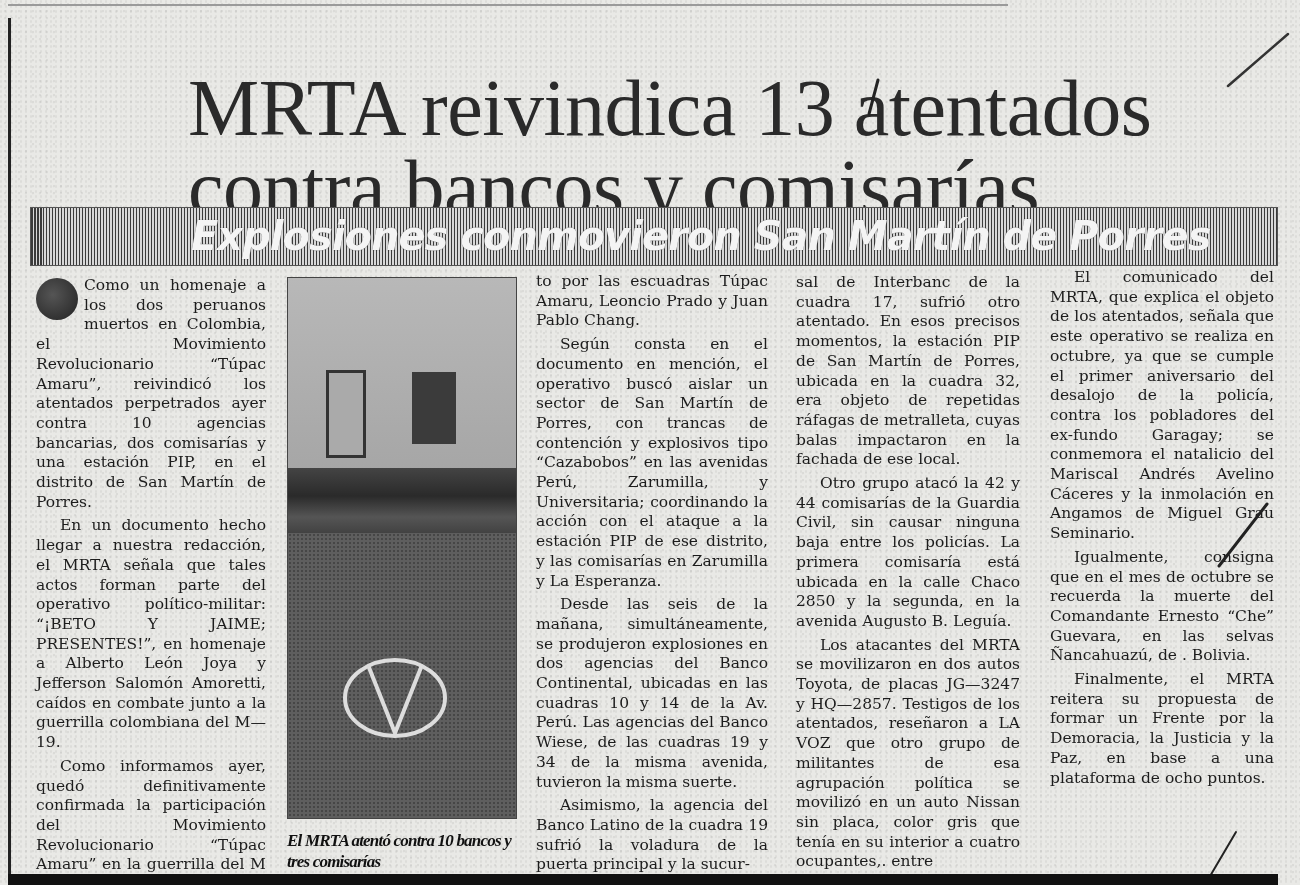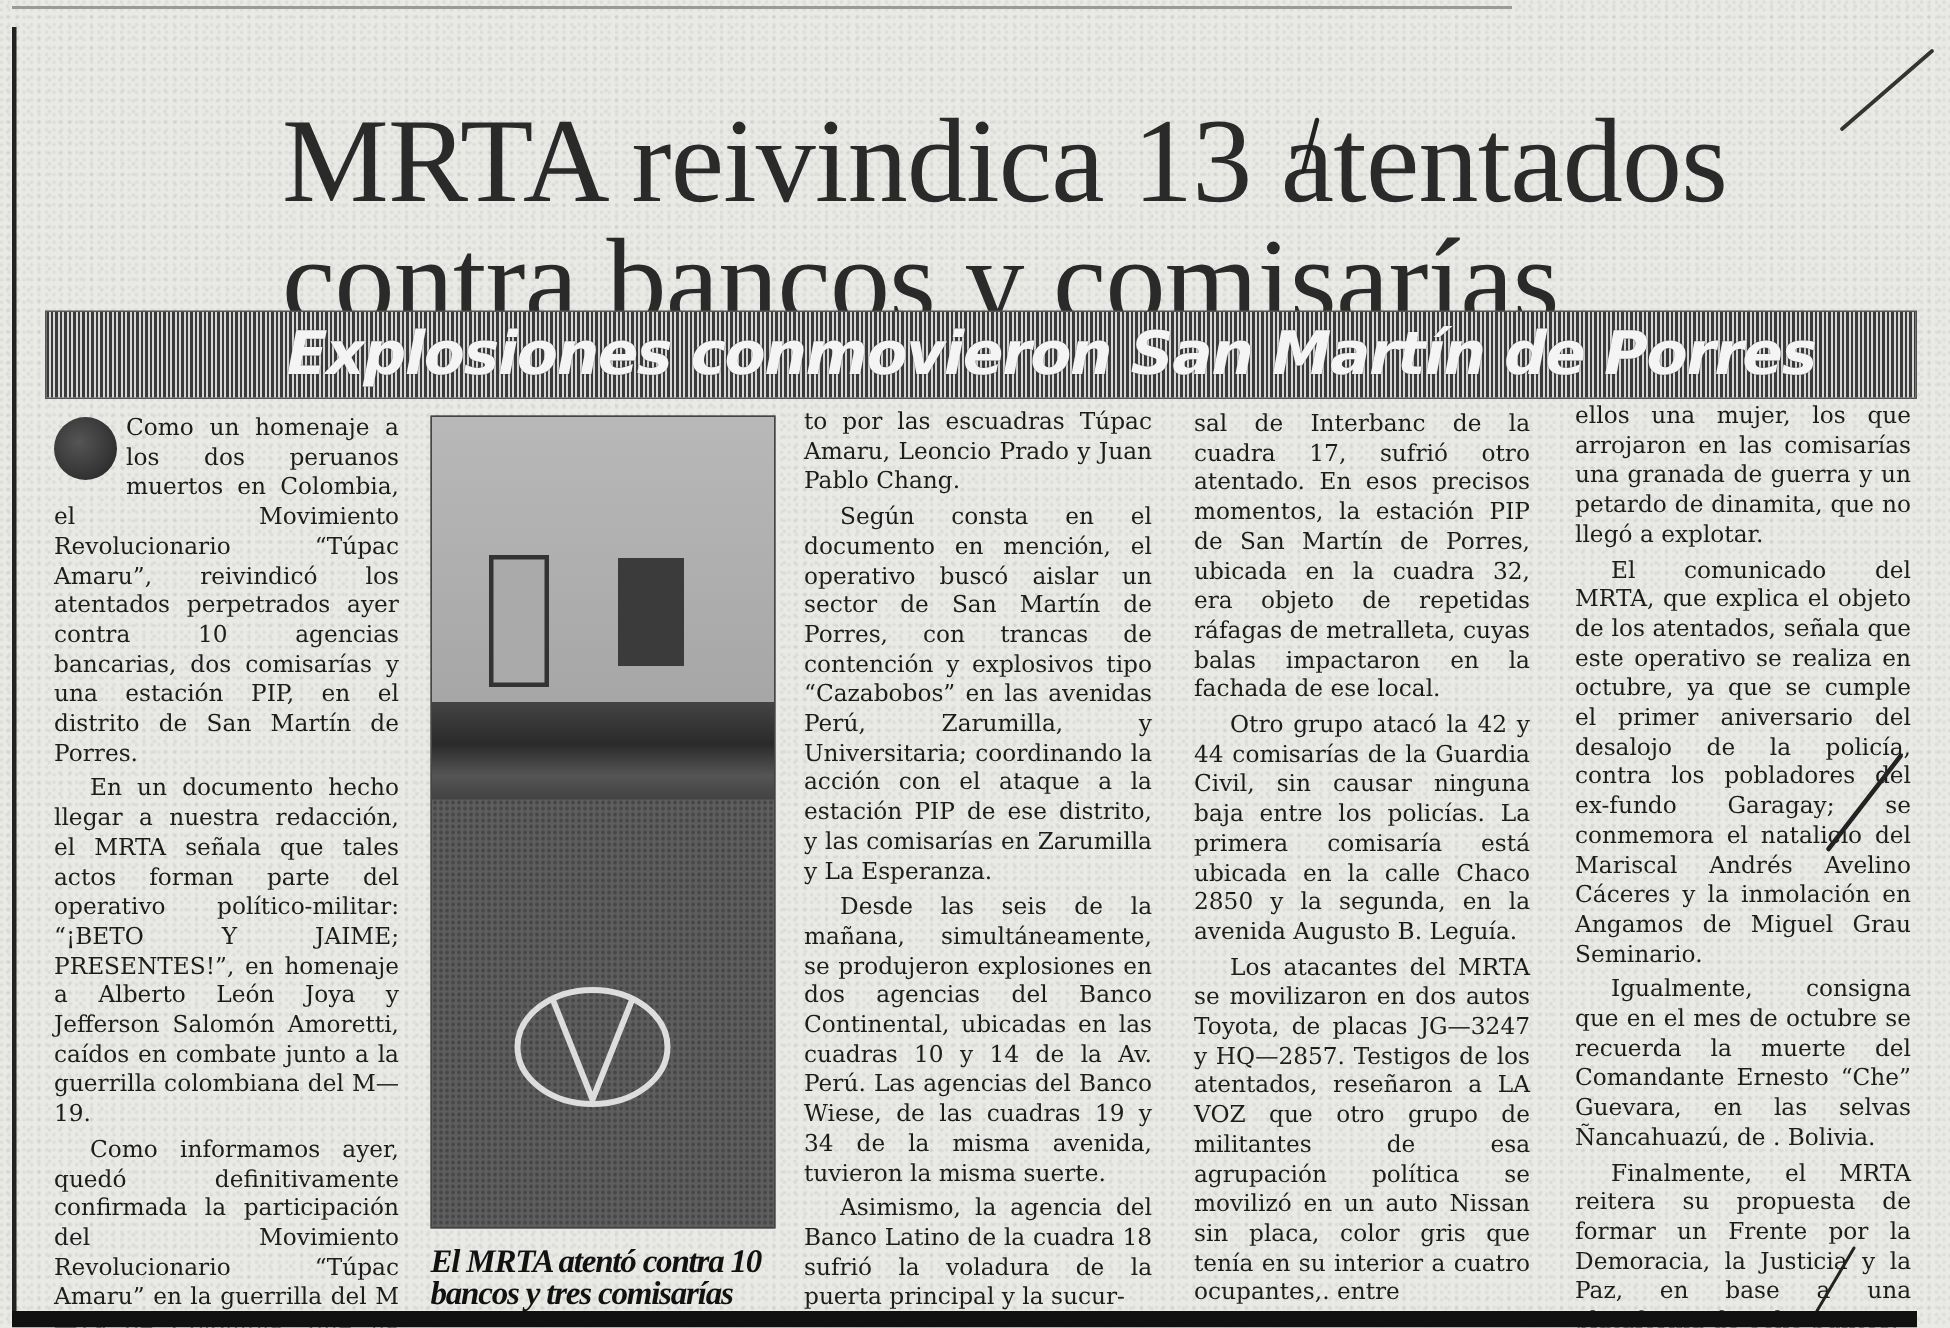--- a/index.html
+++ b/index.html
@@ -64,21 +64,21 @@
   .photo .floor { position:absolute; left:0; top:255px; width:100%; height:285px; background:#5e5e5e;
     background-image:radial-gradient(circle, rgba(0,0,0,0.25) 1px, transparent 1.5px); background-size:4px 4px; }
   .photo .graffiti {
     position:absolute; left:6px; top:272px; font-family:"DejaVu Sans", sans-serif; font-size:64px;
     color:#d8d8d8; letter-spacing:6px; opacity:0.85;
   }
   .photo .sym { position:absolute; left:52px; top:375px; width:110px; height:90px; }
   .caption {
     position:absolute; left:287px; top:830px; width:240px;
     font-family:"Liberation Serif", "DejaVu Serif", serif;
-    font-style:italic; font-weight:bold; font-size:22px; line-height:21px; color:#111;
+    font-style:italic; font-weight:bold; font-size:17px; line-height:21px; color:#111;
     letter-spacing:-0.8px;
   }
   .bottom-bar { position:absolute; left:8px; top:874px; width:1270px; height:11px; background:#111; }
   .pen-mark-2 { position:absolute; left:1200px; top:830px; width:40px; height:55px; }
   .pen-mark-3 { position:absolute; left:1215px; top:500px; width:55px; height:70px; }
   .accent-mark { position:absolute; left:866px; top:78px; width:14px; height:40px; }
 </style>
 </head>
 <body>
 
@@ -118,31 +118,30 @@
     <ellipse cx="55" cy="45" rx="50" ry="38" stroke="#ddd" stroke-width="4" fill="none"></ellipse>
     <path d="M28 12 L55 80 L82 12" stroke="#ddd" stroke-width="4" fill="none"></path>
   </svg>
 </div>
 <div class="caption">El MRTA atentó contra 10 bancos  y tres comisarías</div>
 
 <div class="col c3">
   <p class="first">to por las escuadras Túpac Amaru, Leoncio Prado y Juan Pablo Chang.</p>
   <p>Según consta en el documento en mención, el operativo buscó aislar un sector de San Martín de Porres, con trancas de contención y explosivos tipo “Cazabobos” en las avenidas Perú, Zarumilla, y Universitaria; coordinando la acción con el ataque a la estación PIP de ese distrito, y las comisarías en Zarumilla y La Esperanza.</p>
   <p>Desde las seis de la mañana, simultáneamente, se produjeron explosiones en dos agencias del Banco Continental, ubicadas en las cuadras 10 y 14 de la Av. Perú. Las agencias del Banco Wiese, de las cuadras 19 y 34 de la misma avenida, tuvieron la misma suerte.</p>
-  <p>Asimismo, la agencia del Banco Latino de la cuadra 18 sufrió la voladura de la puerta principal y la sucur-</p>
+  <p>Asimismo, la agencia del Banco Latino de la cuadra 19 sufrió la voladura de la puerta principal y la sucur-</p>
 </div>
 
 <div class="col c4">
   <p class="first">sal de Interbanc de la cuadra 17, sufrió otro atentado. En esos precisos momentos, la estación PIP de San Martín de Porres, ubicada en la cuadra 32, era objeto de repetidas ráfagas de metralleta, cuyas balas impactaron en la fachada de ese local.</p>
   <p>Otro grupo atacó la 42 y 44 comisarías de la Guardia Civil, sin causar ninguna baja entre los policías. La primera comisaría está ubicada en la calle Chaco 2850 y la segunda, en la avenida Augusto B. Leguía.</p>
   <p>Los atacantes del MRTA se movilizaron en dos autos Toyota, de placas JG—3247 y HQ—2857. Testigos de los atentados, reseñaron a LA VOZ que otro grupo de militantes de esa agrupación política se movilizó en un auto Nissan sin placa, color gris que tenía en su interior a cuatro ocupantes,. entre</p>
 </div>
 
 <div class="col c5">
-  <p class="first">ellos una mujer, los que arrojaron en las comisarías una granada de guerra y un petardo de dinamita, que no llegó  a explotar.</p>
   <p>El comunicado del MRTA, que explica el objeto de los atentados, señala que este operativo se realiza en octubre, ya que se cumple el primer aniversario del desalojo de la policía, contra los pobladores del ex-fundo Garagay; se conmemora el natalicio del Mariscal Andrés Avelino Cáceres y la inmolación en Angamos de Miguel Grau Seminario.</p>
   <p>Igualmente, consigna que en el mes de octubre se recuerda la muerte del Comandante Ernesto “Che” Guevara, en las selvas Ñancahuazú, de . Bolivia.</p>
   <p>Finalmente, el MRTA reitera su propuesta de formar un Frente por la Demoracia, la Justicia y la Paz, en base a una plataforma de ocho puntos.</p>
 </div>
 
 <svg class="pen-mark-3" viewBox="0 0 55 70">
   <path d="M52 4 L4 66" stroke="#222" stroke-width="3" fill="none" stroke-linecap="round"></path>
 </svg>
 <svg class="pen-mark-2" viewBox="0 0 40 55">
   <path d="M36 2 L6 53" stroke="#222" stroke-width="2" fill="none" stroke-linecap="round"></path>

